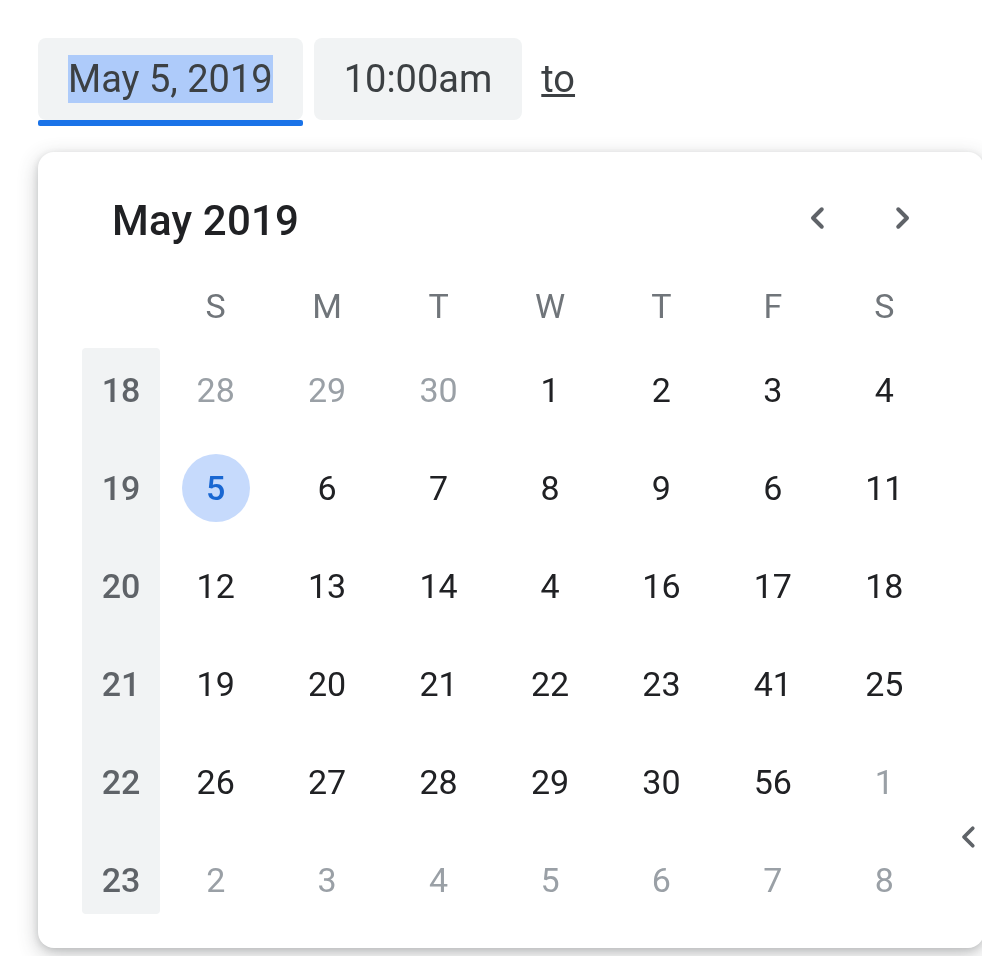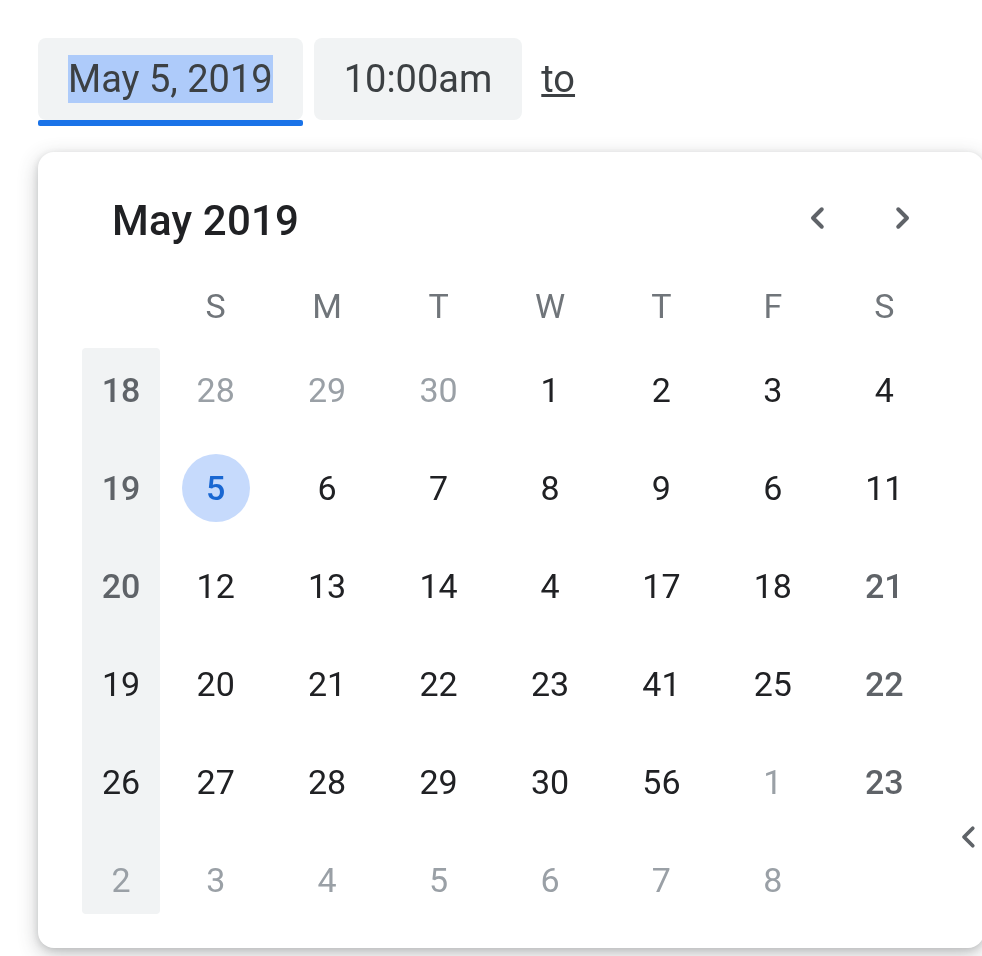--- a/index.html
+++ b/index.html
@@ -238,20 +238,21 @@
       <div class="day">7</div>
       <div class="day">8</div>
       <div class="day">9</div>
       <div class="day">6</div>
       <div class="day">11</div>
       <div class="wknum">20</div>
       <div class="day">12</div>
       <div class="day">13</div>
       <div class="day">14</div>
       <div class="day">4</div>
+      <div class="day">16</div>
       <div class="day">17</div>
       <div class="day">18</div>
       <div class="wknum">21</div>
       <div class="day">19</div>
       <div class="day">20</div>
       <div class="day">21</div>
       <div class="day">22</div>
       <div class="day">23</div>
       <div class="day">41</div>
       <div class="day">25</div>

